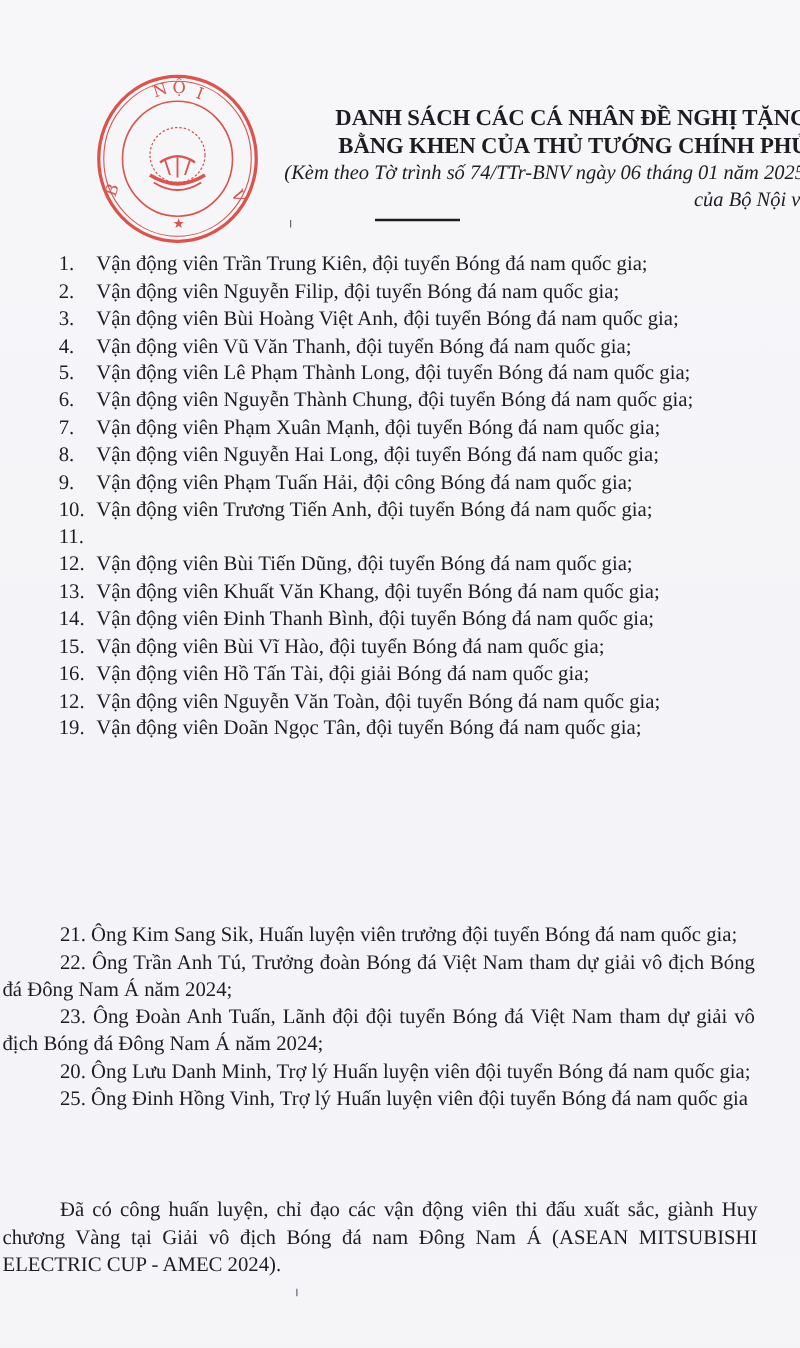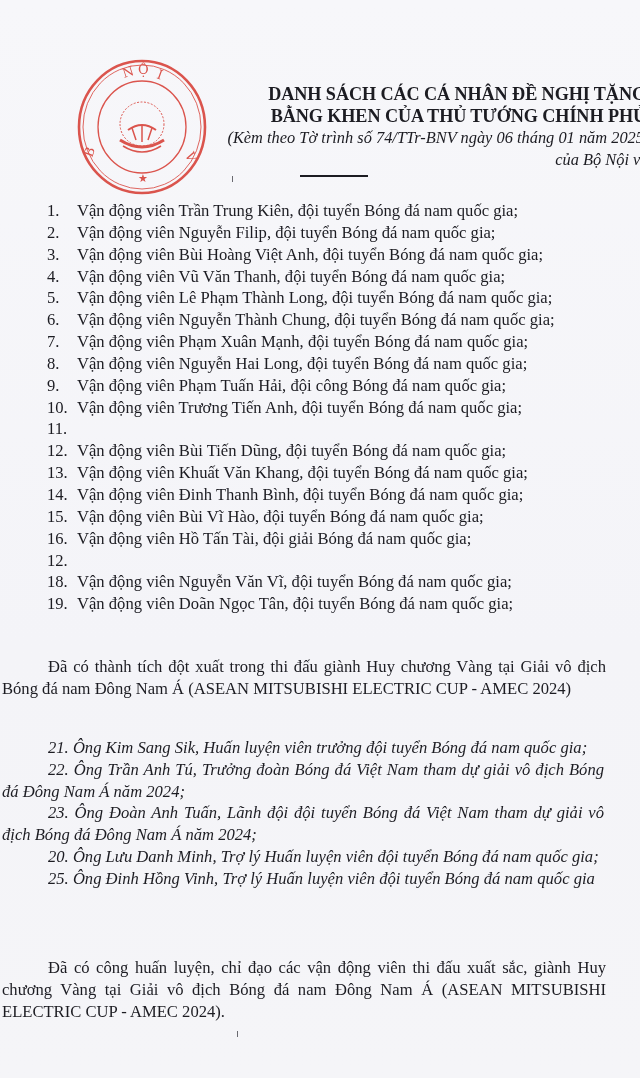--- a/index.html
+++ b/index.html
@@ -115,21 +115,20 @@
       margin: 0;
       padding: 0;
       list-style: none;
       z-index: 2;
     }
     .staff-list li {
       font-size: 16.6px;
       line-height: 21.8px;
       text-align: justify;
       text-indent: 46px;
-      font-style: italic;
     }
     .para.p2 {
       top: 957px;
     }
     .tick {
       position: absolute;
       width: 1px;
       height: 6px;
       background: #6a6a70;
       z-index: 2;
@@ -233,32 +232,28 @@
     <li>
         <span class="num">15.</span>
         <span class="txt">Vận động viên Bùi Vĩ Hào, đội tuyển Bóng đá nam quốc gia;</span>
       </li>
     <li>
         <span class="num">16.</span>
         <span class="txt">Vận động viên Hồ Tấn Tài, đội giải Bóng đá nam quốc gia;</span>
       </li>
     <li>
         <span class="num">12.</span>
-      </li>
-    <li>
-        <span class="num">18.</span>
-        <span class="txt">Vận động viên Nguyễn Văn Vĩ, đội tuyển Bóng đá nam quốc gia;</span>
+        <span class="txt">Vận động viên Nguyễn Văn Toàn, đội tuyển Bóng đá nam quốc gia;</span>
       </li>
     <li>
         <span class="num">19.</span>
         <span class="txt">Vận động viên Doãn Ngọc Tân, đội tuyển Bóng đá nam quốc gia;</span>
       </li>
   </ol>
 
-  <p class="para p1">Đã có thành tích đột xuất trong thi đấu giành Huy chương Vàng tại Giải vô địch Bóng đá nam Đông Nam Á (ASEAN MITSUBISHI ELECTRIC CUP - AMEC 2024)</p>
 
   <ul class="staff-list">
     <li>21. Ông Kim Sang Sik, Huấn luyện viên trưởng đội tuyển Bóng đá nam quốc gia;</li>
     <li>22. Ông Trần Anh Tú, Trưởng đoàn Bóng đá Việt Nam tham dự giải vô địch Bóng đá Đông Nam Á năm 2024;</li>
     <li>23. Ông Đoàn Anh Tuấn, Lãnh đội đội tuyển Bóng đá Việt Nam tham dự giải vô địch Bóng đá Đông Nam Á năm 2024;</li>
     <li>20. Ông Lưu Danh Minh, Trợ lý Huấn luyện viên đội tuyển Bóng đá nam quốc gia;</li>
     <li>25. Ông Đinh Hồng Vinh, Trợ lý Huấn luyện viên đội tuyển Bóng đá nam quốc gia</li>
   </ul>
 
   <p class="para p2">Đã có công huấn luyện, chỉ đạo các vận động viên thi đấu xuất sắc, giành Huy chương Vàng tại Giải vô địch Bóng đá nam Đông Nam Á (ASEAN MITSUBISHI ELECTRIC CUP - AMEC 2024).</p>

